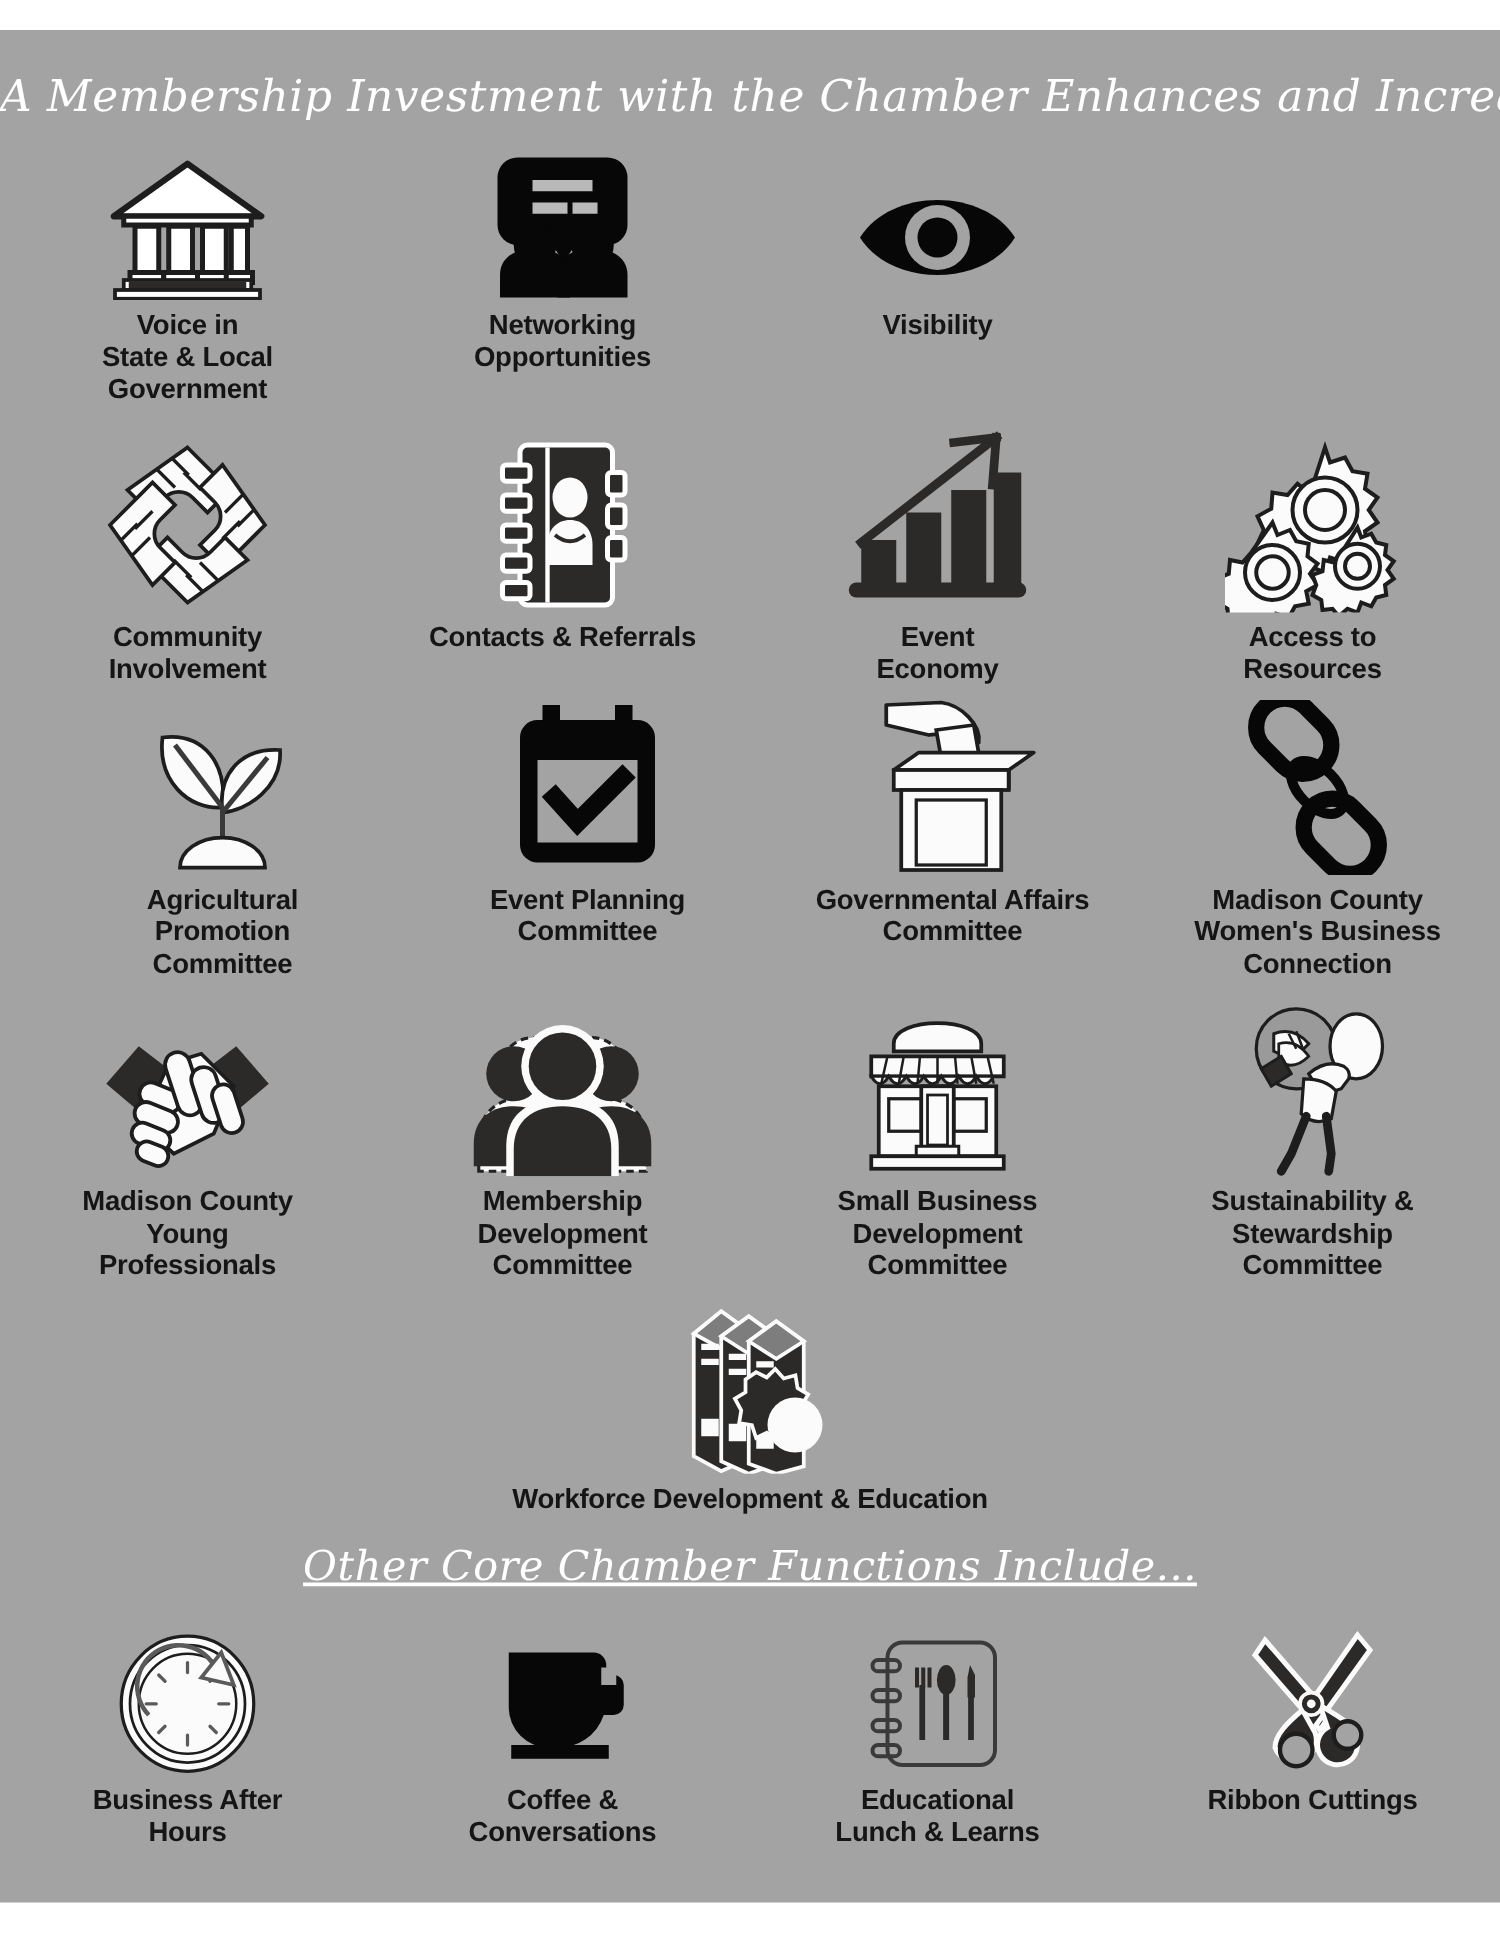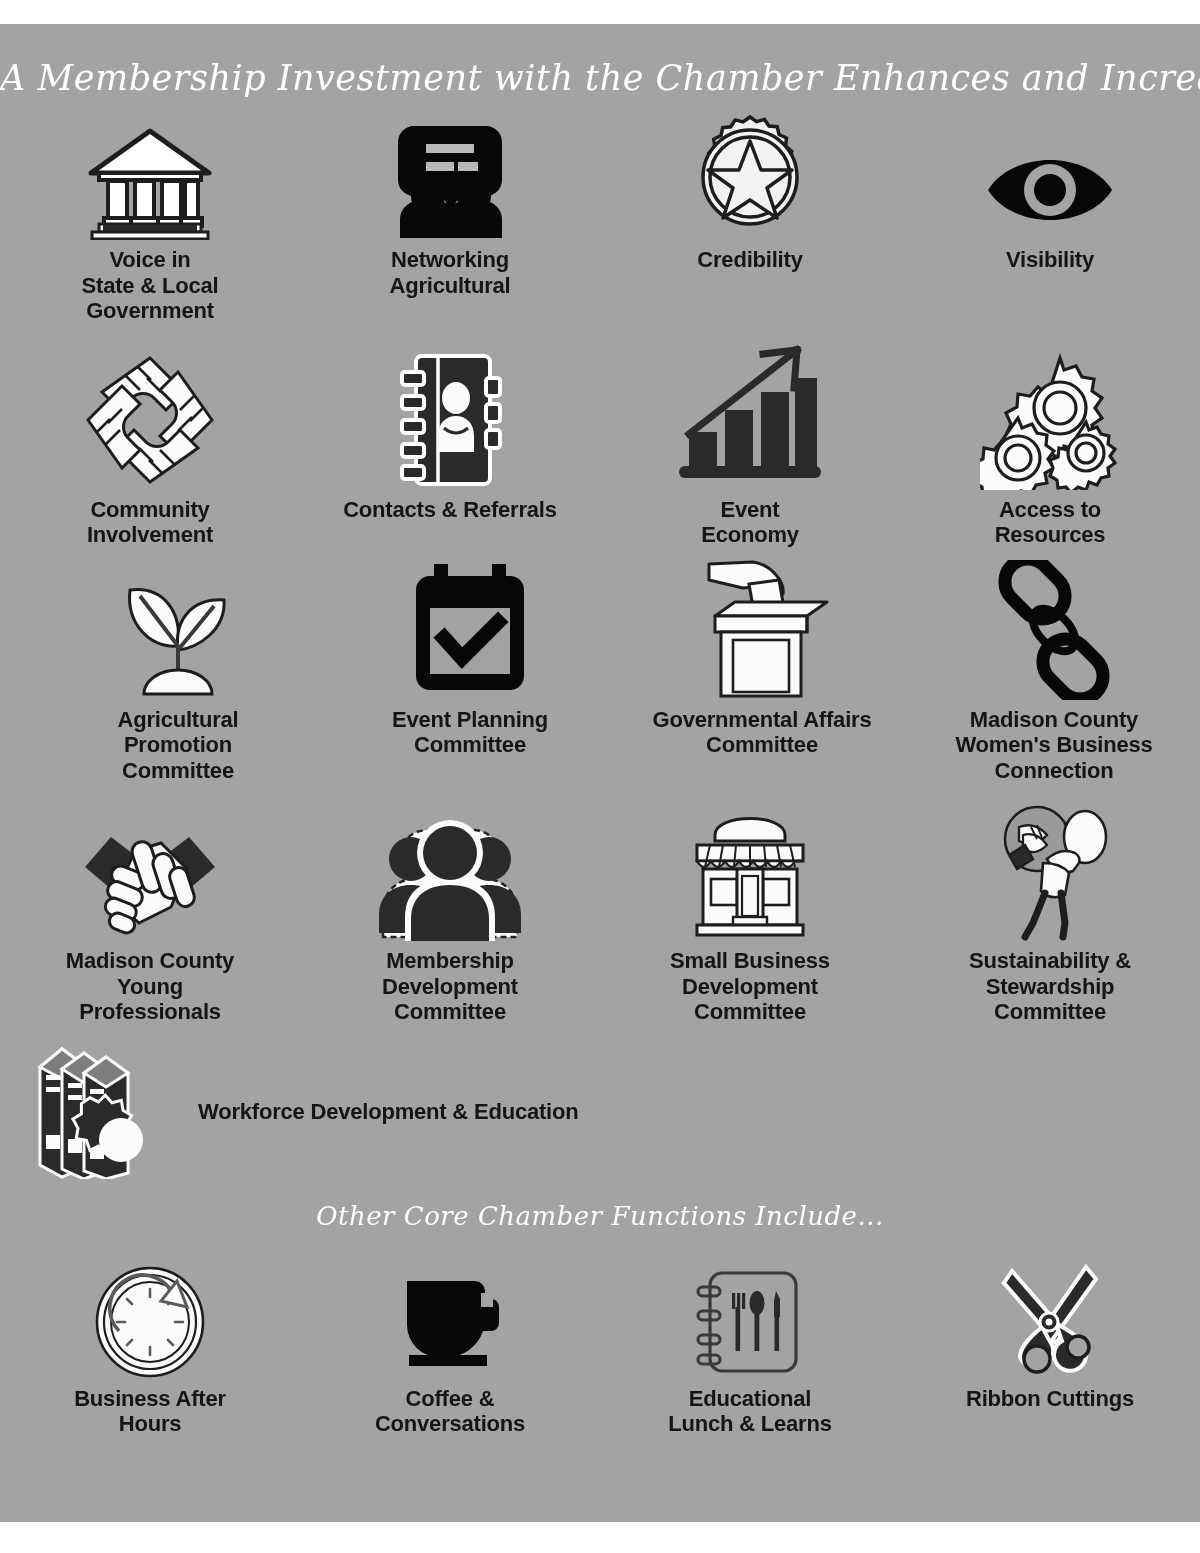--- a/index.html
+++ b/index.html
@@ -22,21 +22,21 @@
     text-align: center;
     color: #ffffff;
     font-family: "DejaVu Serif", serif;
     font-style: italic;
     font-weight: 400;
     letter-spacing: 0.5px;
     white-space: nowrap;
   }
   .heading-1 { font-size: 35px; padding-top: 34px; }
   .heading-2 { font-size: 33px; padding-top: 20px; }
-  .heading-3 { font-size: 26px; padding-top: 22px; }
+  .heading-3 { font-size: 33px; padding-top: 22px; text-decoration: underline; }
 
   .grid {
     display: grid;
     grid-template-columns: repeat(4, 1fr);
     align-items: start;
     justify-items: center;
   }
   .cell {
     width: 100%;
     display: flex;
@@ -66,22 +66,22 @@
 
   #row1 { margin-top: 14px; }
   #row2 { margin-top: 26px; }
   #row3 { margin-top: 12px; padding-left: 32px; }
   #row4 { margin-top: 18px; }
   #row5 { margin-top: 20px; }
 
   .single-row {
     margin-top: 14px;
     display: flex;
+    flex-direction: column;
     align-items: center;
-    gap: 28px;
   }
   .single-row .cell-label { max-width: 700px; }
 </style>
 </head>
 <body>
 
 <div id="poster">
 
   <div class="section-heading heading-1">A Membership Investment with the Chamber Enhances and Increases Your ...</div>
 
@@ -121,36 +121,23 @@
           <rect x="68" y="40" width="20" height="9" fill="#b9b9b9"></rect>
           <g fill="#070707">
             <ellipse cx="38" cy="74" rx="17" ry="19"></ellipse>
             <path d="M10 116 v-18 c0-14 12-21 28-21 s28 7 28 21 v18 z"></path>
             <ellipse cx="84" cy="74" rx="17" ry="19"></ellipse>
             <path d="M56 116 v-18 c0-14 12-21 28-21 s28 7 28 21 v18 z"></path>
           </g>
         </svg>
       </div>
       <div class="cell-label">Networking
-Agricultural</div>
-    </div>
-
-    <div class="cell">
-      <div class="icon-box">
-        <svg width="126" height="126" viewBox="0 0 126 126">
-          <g fill="#f2f2f2" stroke="#1d1d1d" stroke-width="3.5">
-            <path d="M63 3 l6.6 4.6 7.8 -2.2 4.6 6.7 8.1 .6 2 7.9 7.4 3.4 -0.9 8.1 6.1 5.4 -3.7 7.2 4 7.1 -5.9 5.6 1.2 8.1 -7.3 3.6 -1.7 7.9 -8.1 .9 -4.4 6.9 -7.9 -2 -6.7 4.8 -6.8 -4.5 -7.8 2.2 -4.6 -6.7 -8.1 -0.6 -2 -7.9 -7.4 -3.4 0.9 -8.1 -6.1 -5.4 3.7 -7.2 -4 -7.1 5.9 -5.6 -1.2 -8.1 7.3 -3.6 1.7 -7.9 8.1 -0.9 4.4 -6.9 7.9 2 z"></path>
-          </g>
-          <circle cx="63" cy="63" r="47" fill="#f2f2f2" stroke="#1d1d1d" stroke-width="3.5"></circle>
-          <circle cx="63" cy="63" r="40" fill="#f2f2f2" stroke="#1d1d1d" stroke-width="3.5"></circle>
-          <polygon points="63,27 74,56 105,56 80,74 90,104 63,86 36,104 46,74 21,56 52,56" fill="#f2f2f2" stroke="#1d1d1d" stroke-width="3.5" stroke-linejoin="round"></polygon>
-        </svg>
-      </div>
-      <div class="cell-label">Credibility</div>
-    </div>
+Opportunities</div>
+    </div>
+
 
     <div class="cell">
       <div class="icon-box">
         <svg width="130" height="100" viewBox="0 0 130 100">
           <path d="M3 50 C28 10 102 10 127 50 C102 90 28 90 3 50 Z" fill="#070707"></path>
           <circle cx="65" cy="50" r="26" fill="#a3a3a3"></circle>
           <circle cx="65" cy="50" r="16" fill="#070707"></circle>
         </svg>
       </div>
       <div class="cell-label">Visibility</div>

